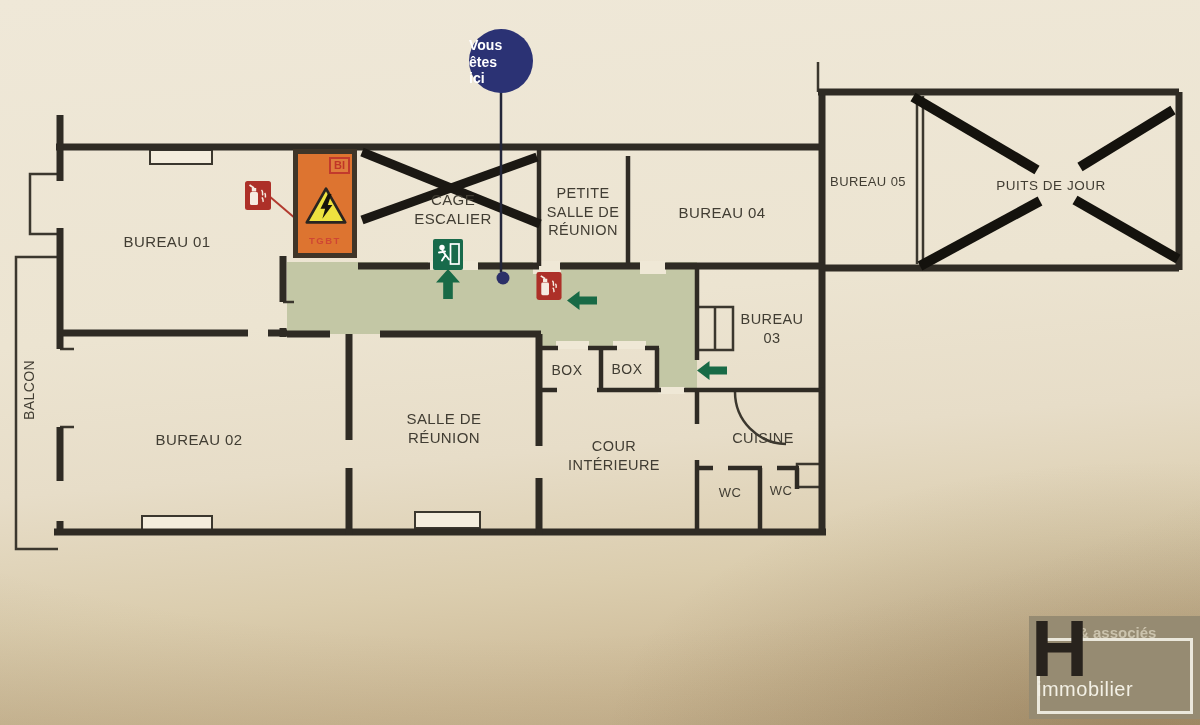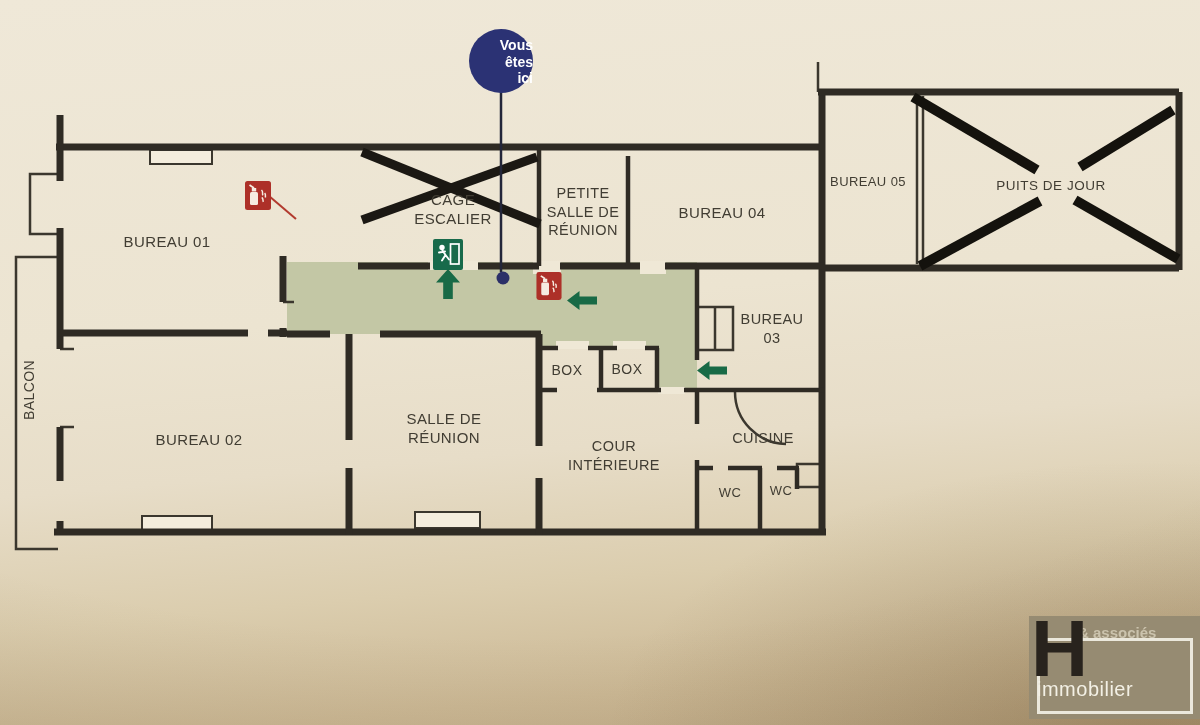--- a/index.html
+++ b/index.html
@@ -17,21 +17,21 @@
   svg.linework{position:absolute;left:0;top:0;}
   .lbl{
     position:absolute;transform:translate(-50%,-50%);text-align:center;
     color:#413d33;font-size:15px;line-height:1.28;letter-spacing:.4px;white-space:nowrap;
   }
   .lbl.rot{transform:translate(-50%,-50%) rotate(-90deg);}
   .icon{position:absolute;line-height:0;}
   .badge{
     position:absolute;left:469px;top:29px;width:64px;height:64px;border-radius:50%;
     background:#2b3274;color:#ffffff;font-weight:bold;font-size:14px;line-height:16.5px;
-    text-align:right;box-sizing:border-box;padding-top:8px;z-index:6;
+    text-align:left;box-sizing:border-box;padding-top:8px;z-index:6;
   }
   .tgbt-room{
     position:absolute;left:293px;top:149px;width:64px;height:109px;box-sizing:border-box;
     background:#dd7430;border:5px solid #3f3528;z-index:2;
   }
   .bi-box{
     position:absolute;right:2px;top:3px;border:2px solid #c23a2c;color:#c03527;
     font-size:11px;font-weight:bold;padding:0 3px;line-height:13px;background:rgba(255,255,255,.06);
   }
   .tgbt-label{
@@ -149,20 +149,30 @@
     <g>
       <path d="M501 92V272" stroke="#23263a" stroke-width="2.5" fill="none"></path>
       <circle cx="503" cy="278" r="6.5" fill="#2b3068"></circle>
     </g>
 
     <g>
       <path d="M269 196L296 219" stroke="#b23a2e" stroke-width="2" fill="none"></path>
     </g>
   </svg>
 
+  <div class="tgbt-room">
+    <span class="bi-box">BI</span>
+    <span class="icon" style="left:7px;top:32px;">
+      <svg width="42" height="39" viewBox="0 0 46 41">
+        <polygon points="23,2 44,39 2,39" fill="#eee23f" stroke="#2a2520" stroke-width="3" stroke-linejoin="round"></polygon>
+        <path d="M25 8 L17 24 H22 L19 35 L30 20 H25 L29 8 Z" fill="#17130c"></path>
+      </svg>
+    </span>
+    <span class="tgbt-label">TGBT</span>
+  </div>
 
   <span class="icon" style="left:245px;top:181px;z-index:3;">
     <svg width="26" height="29" viewBox="0 0 26 29">
       <rect width="26" height="29" rx="2.5" fill="#ad3028"></rect>
       <rect x="5" y="11" width="8" height="13" rx="1.5" fill="#f6ece1"></rect>
       <rect x="6.8" y="7" width="4.4" height="3.5" fill="#f6ece1"></rect>
       <path d="M9 7 L4.5 4" stroke="#f6ece1" stroke-width="1.7"></path>
       <path d="M16.5 9c2.2 2 .3 3.4 1.4 5.4 M19.6 12.1c1.8 1.7 .2 2.8 1 4.4 M16.8 16.3c2 1.6 .6 3 1.6 4.6" stroke="#f6ece1" stroke-width="1.5" fill="none"></path>
     </svg>
   </span>

